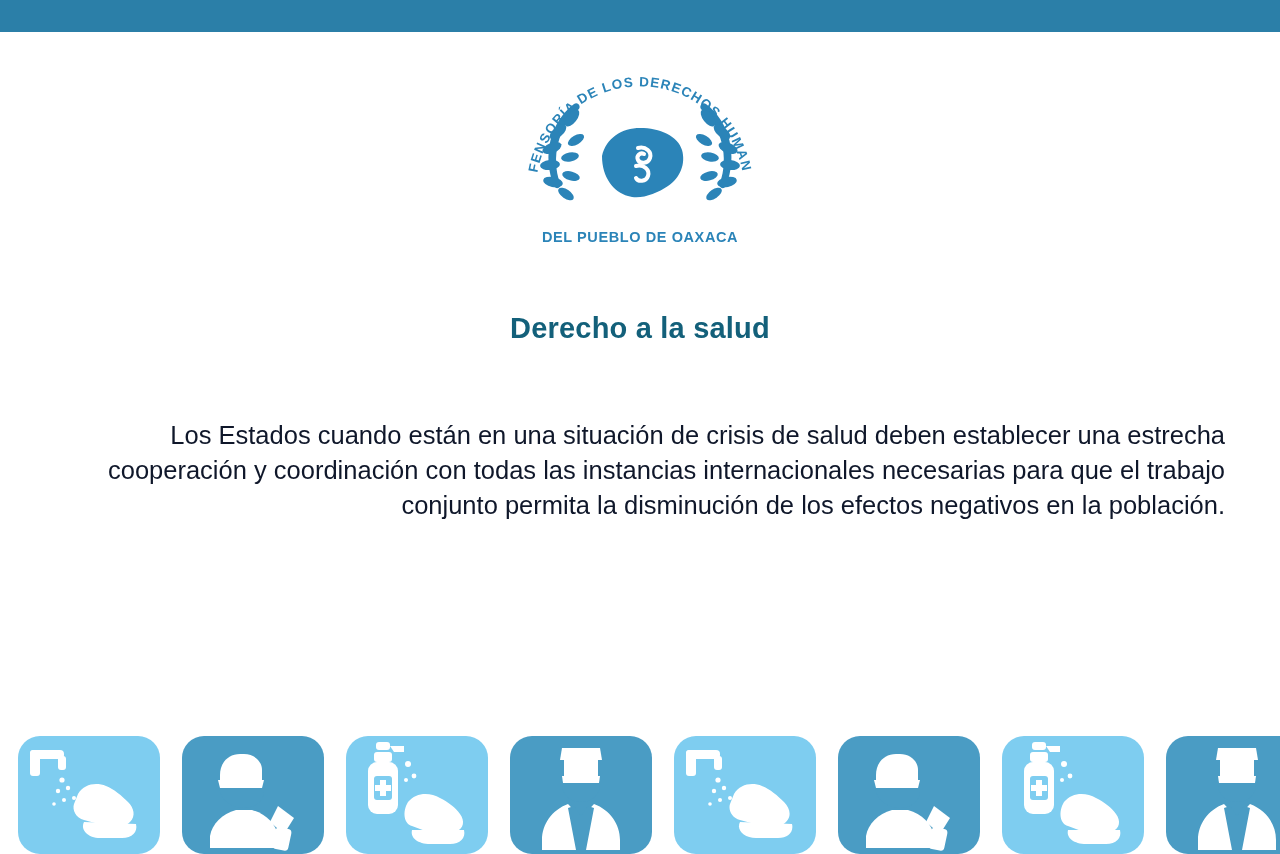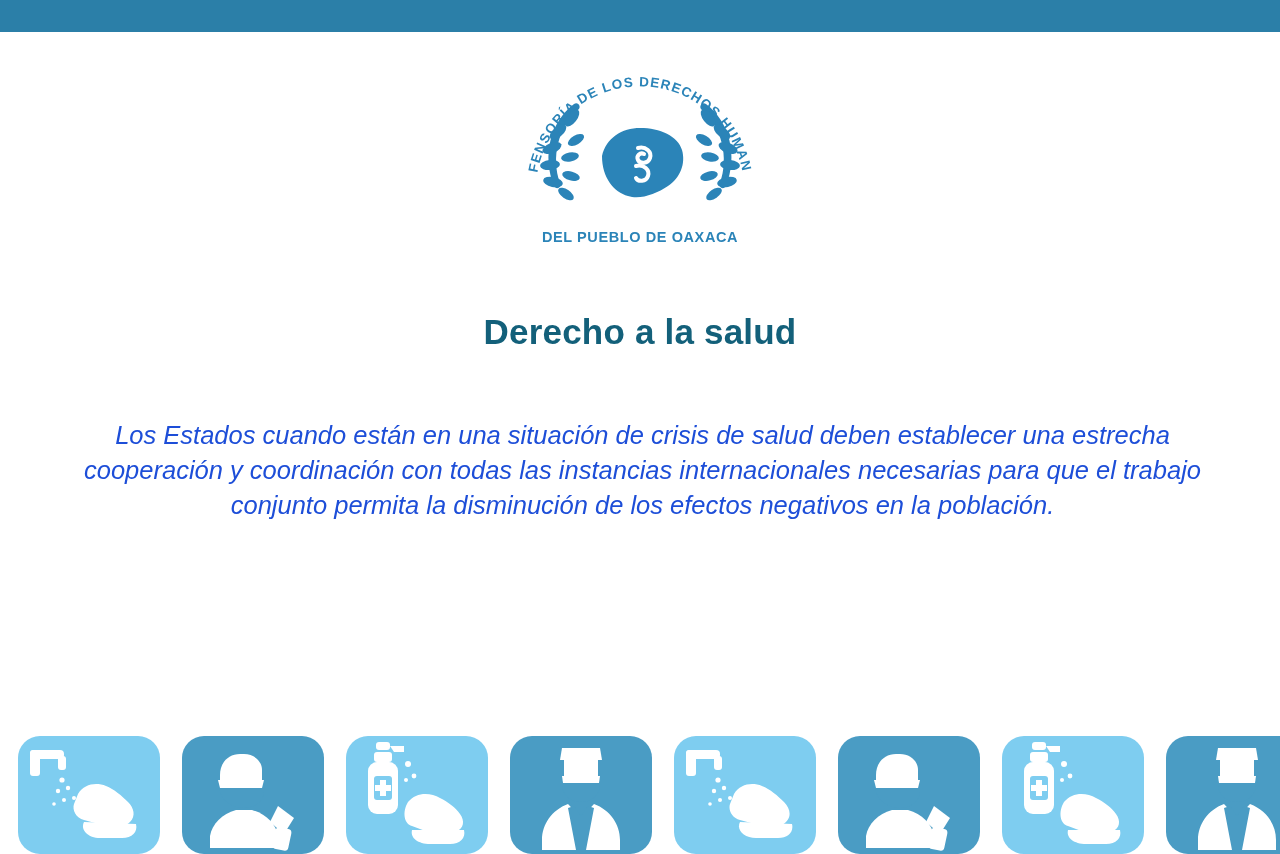--- a/index.html
+++ b/index.html
@@ -40,38 +40,37 @@
   }
   .logo-svg { display: block; }
 
   
   .title {
     position: absolute;
     top: 312px;
     left: 0;
     width: 1280px;
     text-align: center;
-    font-size: 35px;
+    font-size: 29px;
     font-weight: bold;
     color: #13607a;
     letter-spacing: 0.2px;
   }
 
   
   .body-text {
     position: absolute;
     top: 418px;
     left: 60px;
     width: 1165px;
     font-size: 25.5px;
     line-height: 35px;
-    color: #1d4ed8;
+    color: #0f172a;
     font-weight: 400;
-    text-align: center;
-    font-style: italic;
+    text-align: right;
   }
 
   
   .icon-strip {
     position: absolute;
     left: 0;
     top: 736px;
     width: 1280px;
     height: 118px;
     display: flex;

